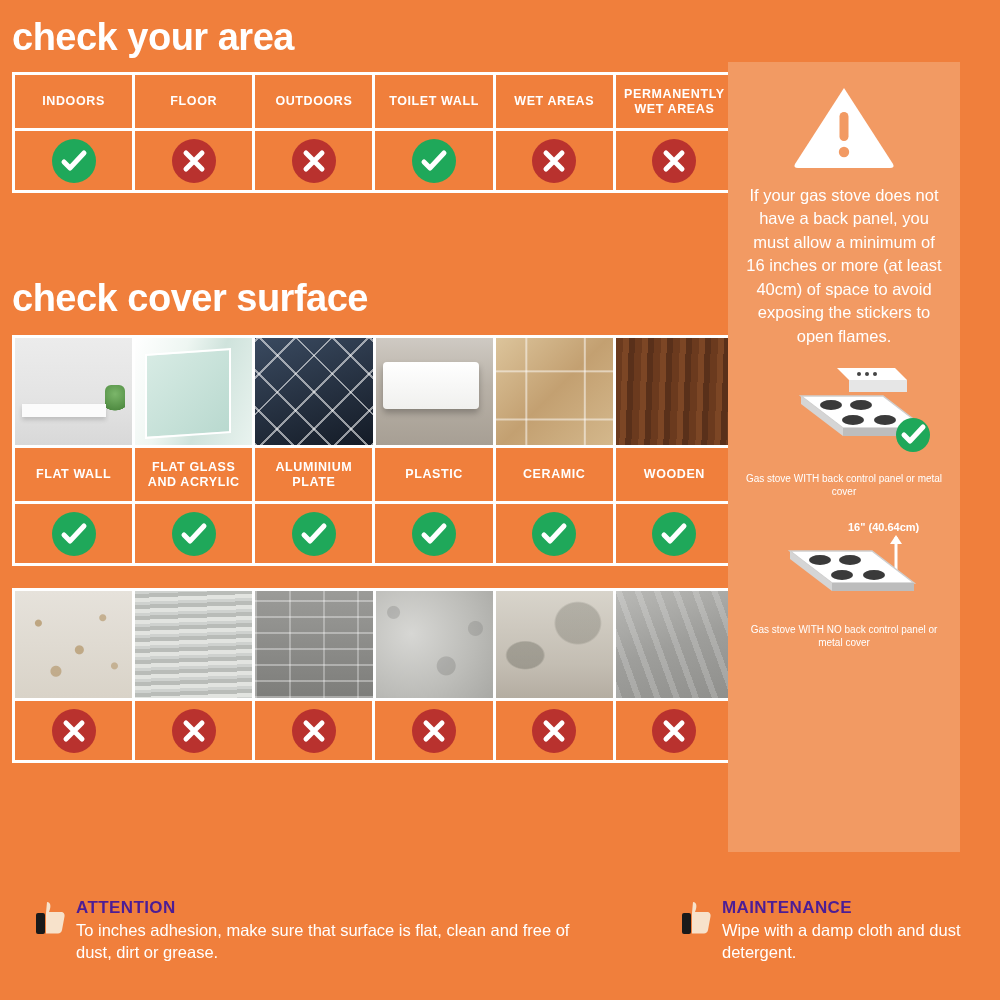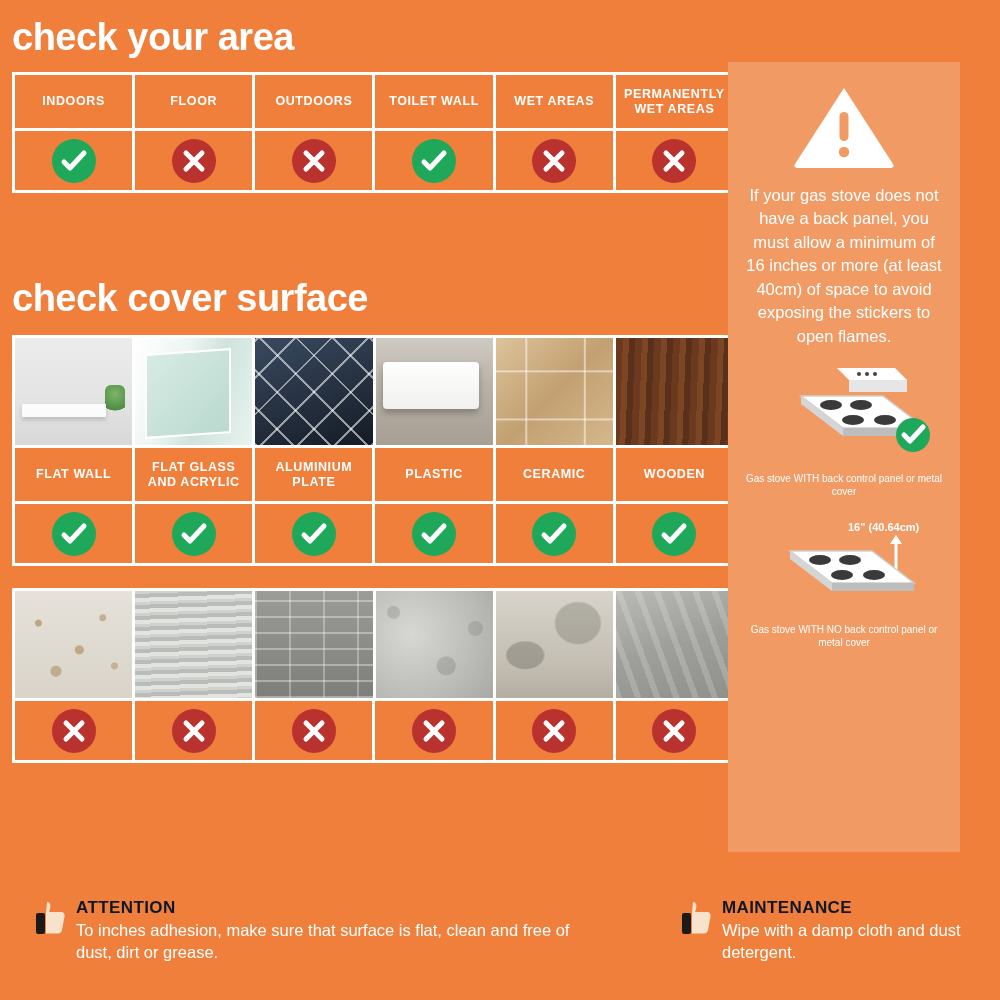--- a/index.html
+++ b/index.html
@@ -169,21 +169,21 @@
     padding: 0 16px;
   }
   .stove-block { text-align:center; margin-top: 14px; }
   .stove-cap {
     color:#ffffff; font-size: 10px; line-height: 1.35; margin-top: 6px; padding: 0 14px;
   }
 
   
   .footer { position: absolute; left: 0; top: 888px; width: 1000px; height: 112px; }
   .foot-item { position: absolute; display: flex; gap: 10px; }
-  .foot-title { color:#0f172a; font-size: 17px; font-weight: bold; letter-spacing: .4px; }
+  .foot-title { color:#4c1d95; font-size: 17px; font-weight: bold; letter-spacing: .4px; }
   .foot-body { color:#ffffff; font-size: 16.5px; line-height: 1.32; margin-top: 2px; }
   .thumb { flex: 0 0 auto; margin-top: 2px; }
 </style>
 </head>
 <body>
 
 <div class="page">
 
   <div class="left-col">
 

